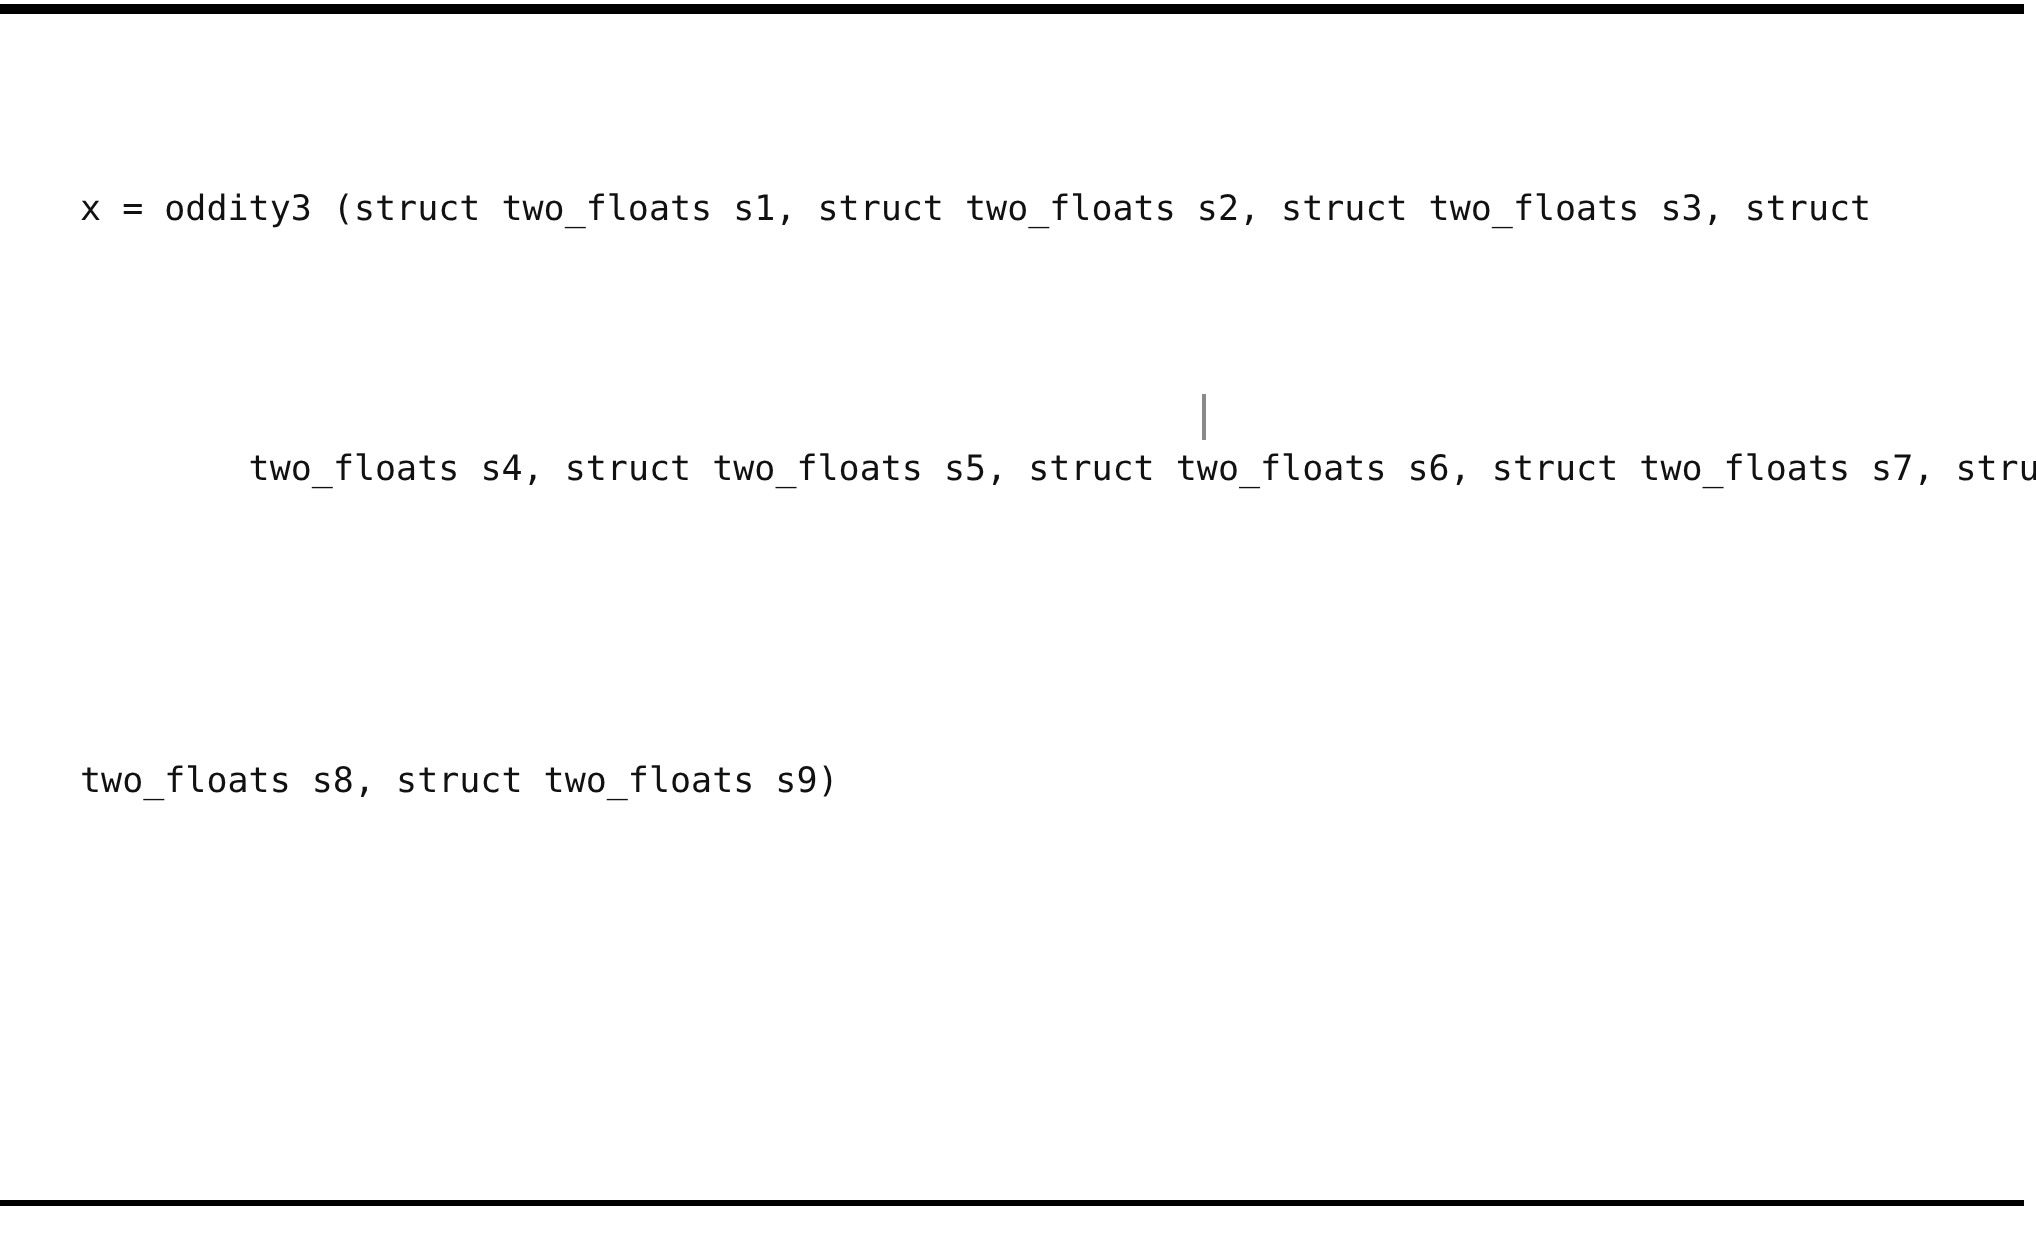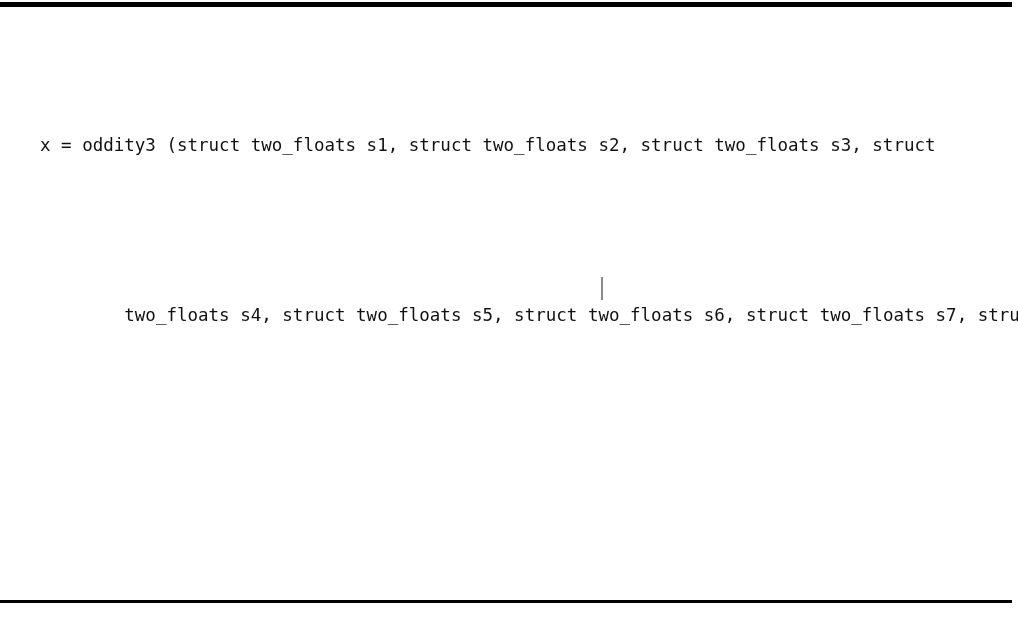--- a/index.html
+++ b/index.html
@@ -54,21 +54,20 @@
     white-space: pre;
     letter-spacing: 0px;
     margin: 0;
     font-family: "DejaVu Sans Mono", "Liberation Mono", monospace;
   }
 
   .sig-line {
     position: relative;
     display: block;
     white-space: pre;
-    margin-top: 40px;
   }
 
   
   .caret {
     position: absolute;
     top: 1px;
     left: 561px;
     width: 2px;
     height: 23px;
     background: #8a8a8a;
@@ -94,20 +93,21 @@
 
     <div class="codeblock">
 
       <span class="sig-line">x = oddity3 (struct two_floats s1, struct two_floats s2, struct two_floats s3, struct</span>
 
       <span class="sig-line">
         <span>two_floats s4, struct two_floats s5, struct two_floats s6, struct two_floats s7, struct</span>
         <span class="caret"></span>
       </span>
 
+      <span class="sig-line">two_floats s8, struct two_floats s9)</span>
 
       <span class="spacer-line"></span>
 
 
       
 
     </div>
   </div>
 
   <div class="rule rule-bottom"></div>

